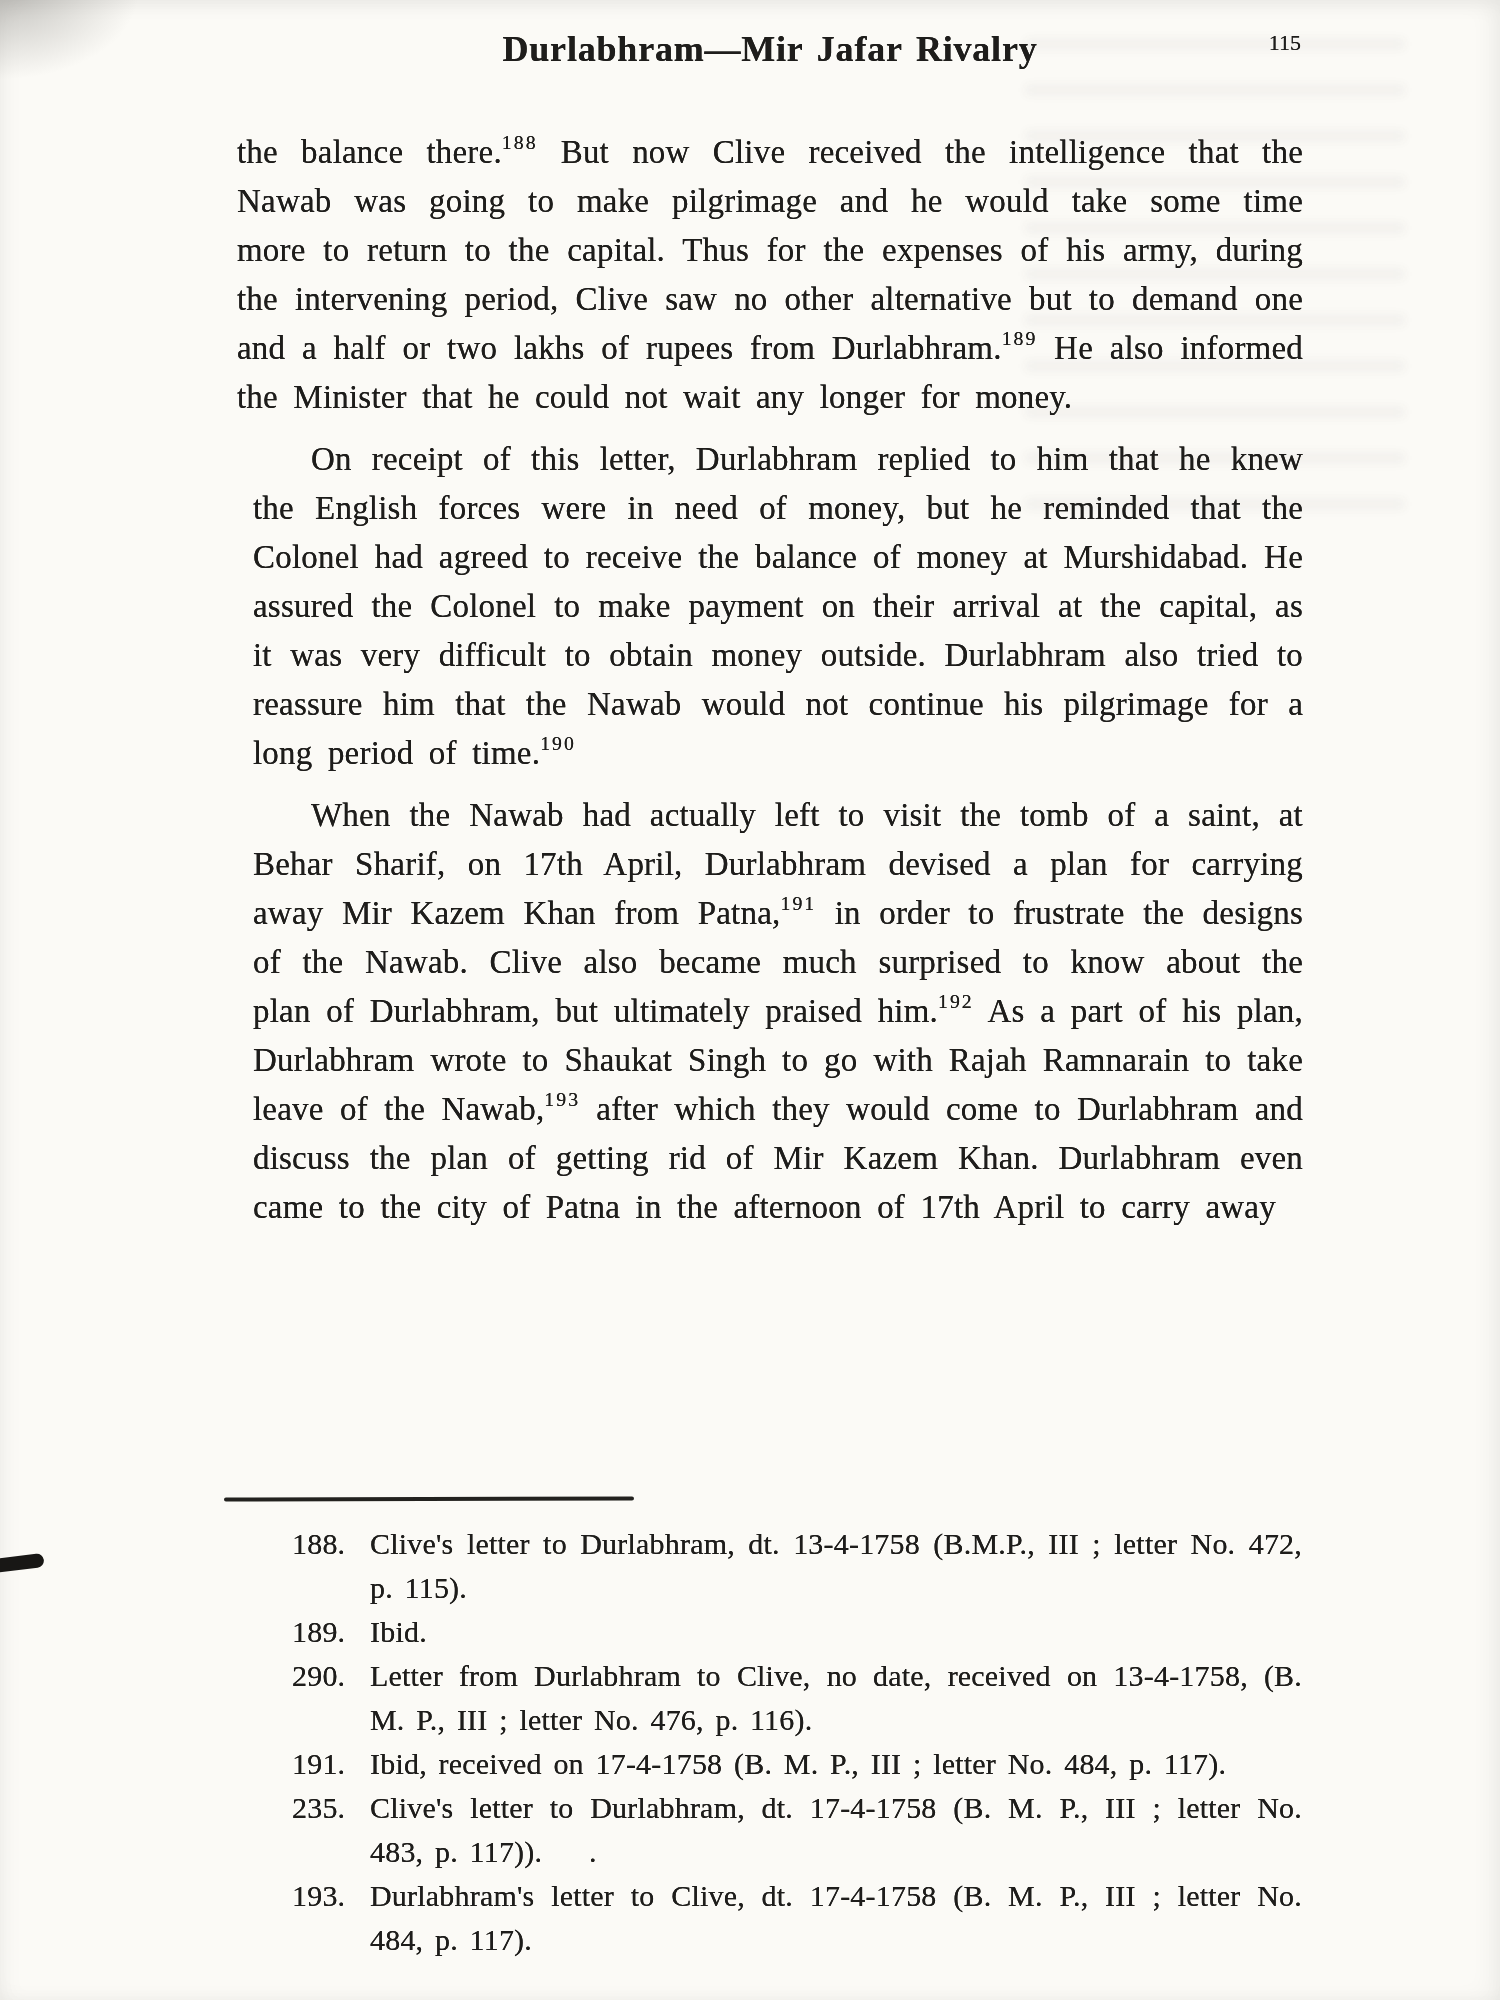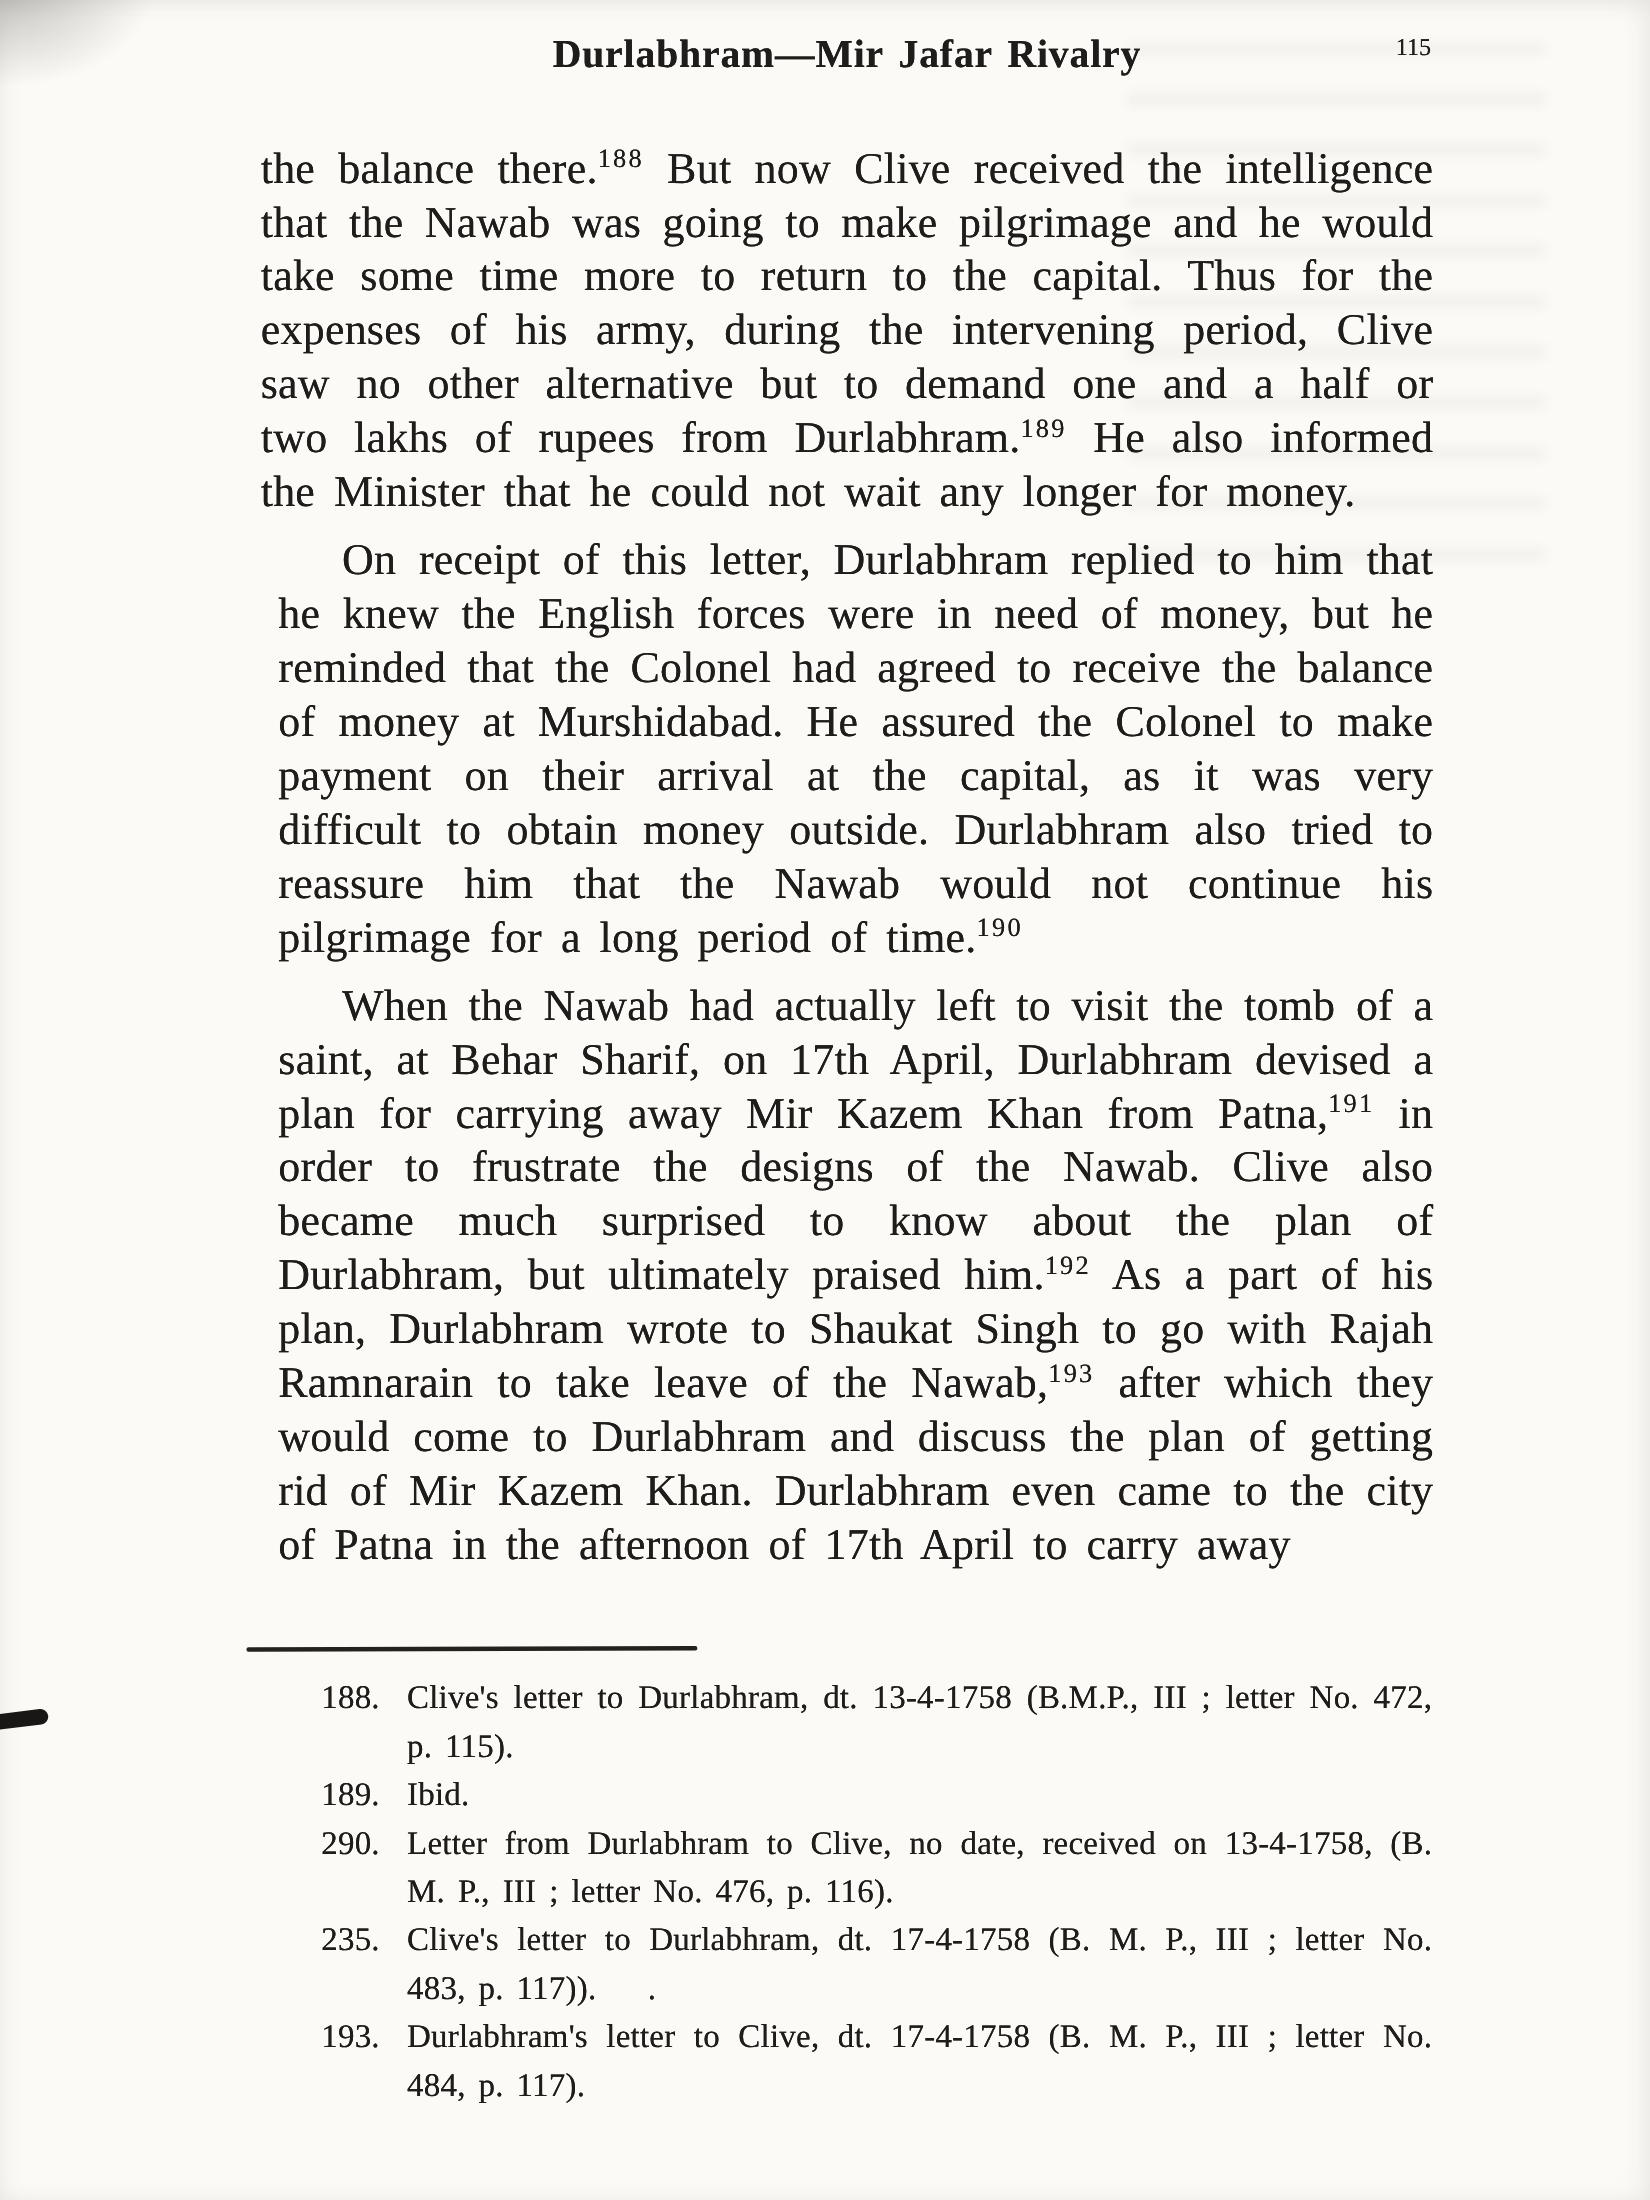--- a/index.html
+++ b/index.html
@@ -64,21 +64,21 @@
     position: absolute;
     right: 2px; top: 2px;
     font-size: 22px;
   }
 
   
   .body-text {
     position: absolute;
     top: 128px; left: 237px;
     width: 1066px;
-    font-size: 40px;
+    font-size: 33px;
     line-height: 49px;
     text-align: justify;
     letter-spacing: 0.2px;
   }
   .para { margin-bottom: 13px; word-spacing: 7px; }
   .para.indent { text-indent: 58px; margin-left: 16px; }
   sup.fn-ref {
     font-size: 0.60em;
     line-height: 0;
     vertical-align: 14px;
@@ -134,17 +134,18 @@
       <p class="para indent">On receipt of this letter, Durlabhram replied to him that he knew the English forces were in need of money, but he reminded that the Colonel had agreed to receive the balance of money at Murshidabad. He assured the Colonel to make payment on their arrival at the capital, as it was very difficult to obtain money outside. Durlabhram also tried to reassure him that the Nawab would not continue his pilgrimage for a long period of time.<sup class="fn-ref">190</sup></p>
       <p class="para indent">When the Nawab had actually left to visit the tomb of a saint, at Behar Sharif, on 17th April, Durlabhram devised a plan for carrying away Mir Kazem Khan from Patna,<sup class="fn-ref">191</sup> in order to frustrate the designs of the Nawab. Clive also became much surprised to know about the plan of Durlabhram, but ultimately praised him.<sup class="fn-ref">192</sup> As a part of his plan, Durlabhram wrote to Shaukat Singh to go with Rajah Ramnarain to take leave of the Nawab,<sup class="fn-ref">193</sup> after which they would come to Durlabhram and discuss the plan of getting rid of Mir Kazem Khan. Durlabhram even came to the city of Patna in the afternoon of 17th April to carry away</p>
     </main>
 
   <div class="footnote-rule"></div>
 
   <section class="footnotes">
       <p class="footnote"><span class="fn-num">188.</span><span>Clive's letter to Durlabhram, dt. 13-4-1758 (B.M.P., III ; letter No. 472, p. 115).</span></p>
       <p class="footnote"><span class="fn-num">189.</span><span>Ibid.</span></p>
       <p class="footnote"><span class="fn-num">290.</span><span>Letter from Durlabhram to Clive, no date, received on 13-4-1758, (B. M. P., III ; letter No. 476, p. 116).</span></p>
+      <p class="footnote"><span class="fn-num">191.</span><span>Ibid, received on 17-4-1758 (B. M. P., III ; letter No. 484, p. 117).</span></p>
       <p class="footnote"><span class="fn-num">235.</span><span>Clive's letter to Durlabhram, dt. 17-4-1758 (B. M. P., III ; letter No. 483, p. 117)).&nbsp;&nbsp;&nbsp;&nbsp;.</span></p>
       <p class="footnote"><span class="fn-num">193.</span><span>Durlabhram's letter to Clive, dt. 17-4-1758 (B. M. P., III ; letter No. 484, p. 117).</span></p>
     </section>
 
 </div>
 
 </body></html>

